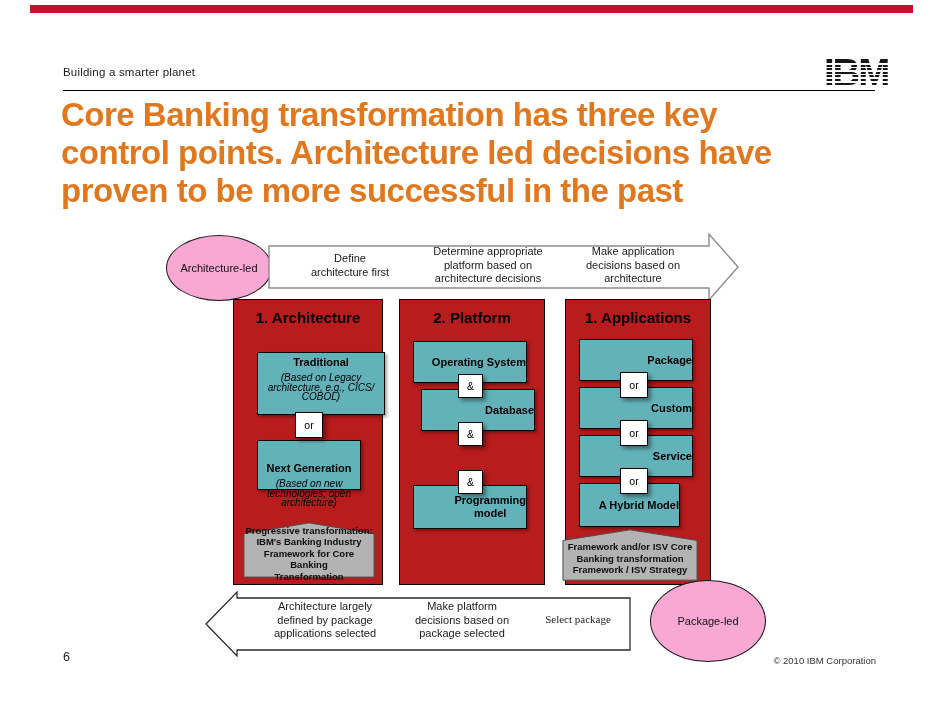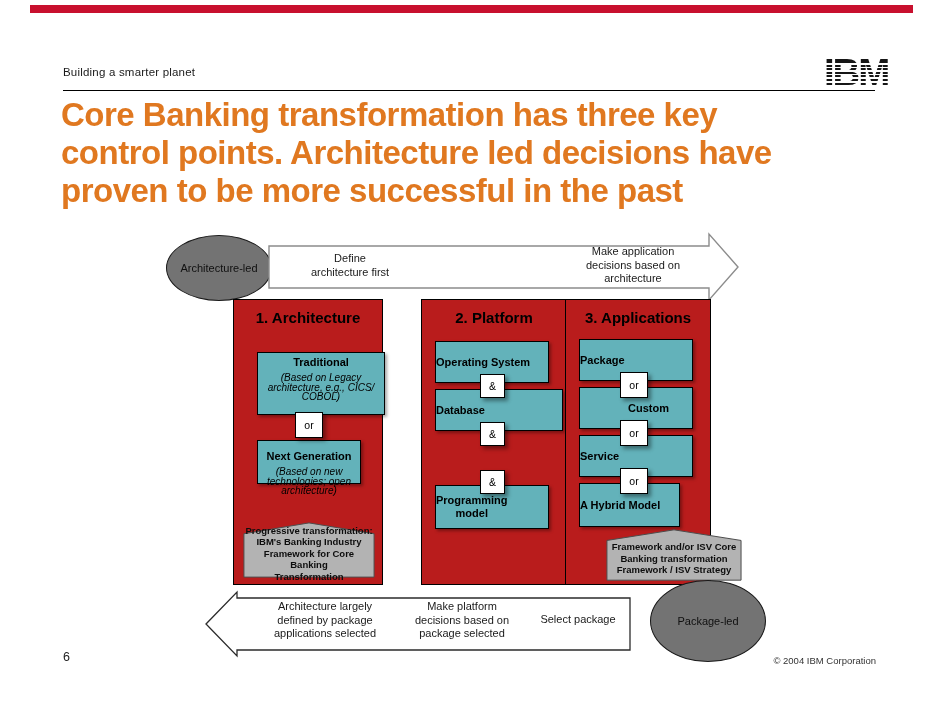--- a/index.html
+++ b/index.html
@@ -18,32 +18,32 @@
 
   .rule { position:absolute; left:63px; top:90px; width:812px; border-top:1.6px solid #000; }
 
   .title { position:absolute; left:61px; top:96px; width:830px; font-weight:bold; font-size:33px;
     line-height:38px; color:#e07820; white-space:pre-line; letter-spacing:-.5px; }
 
   
   .arrow-svg { position:absolute; }
   .flow-text { position:absolute; text-align:center; font-size:11px; line-height:13.5px; color:#1a1a1a; white-space:pre-line; }
 
-  .ellipse { position:absolute; background:#737373; border:1.5px solid #1a1a1a; border-radius:50%;
+  .ellipse { position:absolute; background:#f9a8d4; border:1.5px solid #1a1a1a; border-radius:50%;
     display:flex; align-items:center; justify-content:center; font-size:11px; color:#101010; text-align:center; }
 
   
   .col { position:absolute; top:299px; height:286px; background:#b91c1c; border:1.6px solid #000; }
   .col-header { position:absolute; top:9px; left:0; right:0; text-align:center; font-weight:bold; font-size:15px; color:#000; }
 
   .teal-box { position:absolute; background:#63b2ba; border:1px solid #000;
     box-shadow:2px 2px 3px rgba(0,0,0,.35); text-align:center; color:#000; }
   .teal-box .bt { font-weight:bold; font-size:11px; line-height:13px; white-space:pre-line; }
   .teal-box .bs { font-style:italic; font-size:10px; line-height:9.5px; margin-top:4px; white-space:pre-line; }
-  .teal-box.center { display:flex; align-items:flex-start; justify-content:center; flex-direction:column; }
+  .teal-box.center { display:flex; align-items:flex-end; justify-content:center; flex-direction:column; }
 
   .conn-box { position:absolute; background:#fff; border:1px solid #000; box-shadow:3px 3px 4px rgba(0,0,0,.4);
     display:flex; align-items:center; justify-content:center; font-size:10.5px; color:#000; z-index:3; }
 
   .callout { position:absolute; }
   .callout svg { position:absolute; inset:0; width:100%; height:100%; }
   .callout .ct { position:absolute; left:2px; right:2px; top:0; bottom:0; display:flex; align-items:center; justify-content:center;
     padding-top:7px; text-align:center; font-weight:bold; font-size:9.5px; line-height:11.5px; color:#0d0d0d; white-space:pre-line; }
 
   .footer-num { position:absolute; left:63px; top:650px; font-size:12.5px; color:#222; }
@@ -69,111 +69,114 @@
 control points. Architecture led decisions have
 proven to be more successful in the past</div>
 
   <div class="ellipse" style="left:166px; top:235px; width:106px; height:66px;">Architecture-led</div>
 
   <svg class="arrow-svg" style="left:268px; top:232px;" width="472" height="70" viewBox="0 0 472 70">
     <polygon points="1,14 441,14 441,2 470,35 441,68 441,56 1,56" fill="#ffffff" stroke="#8c8c8c" stroke-width="1.4"></polygon>
   </svg>
   <div class="flow-text" style="left:290px; top:252px; width:120px;">Define
 architecture first</div>
+  <div class="flow-text" style="left:418px; top:245px; width:140px;">Determine appropriate
+platform based on
+architecture decisions</div>
   <div class="flow-text" style="left:568px; top:245px; width:130px;">Make application
 decisions based on
 architecture</div>
 
   <div class="col" style="left:233px; width:150px;">
     <div class="col-header">1. Architecture</div>
 
     <div class="teal-box" style="left:23px; top:52px; width:128px; height:63px; padding-top:3px;">
       <div class="bt">Traditional</div>
       <div class="bs">(Based on Legacy
 architecture, e.g., CICS/
 COBOL)</div>
     </div>
 
     <div class="conn-box" style="left:61px; top:112px; width:28px; height:26px;">or</div>
 
-    <div class="teal-box" style="left:23px; top:140px; width:104px; height:44px; padding-top:9px;">
+    <div class="teal-box" style="left:23px; top:140px; width:104px; height:50px; padding-top:21px;">
       <div class="bt">Next Generation</div>
       <div class="bs">(Based on new
 technologies; open
 architecture)</div>
     </div>
 
     <div class="callout" style="left:9px; top:222px; width:132px; height:56px;">
       <svg viewBox="0 0 100 50" preserveAspectRatio="none">
         <polygon points="50,0.8 99.3,10.5 99.3,49.2 0.7,49.2 0.7,10.5" fill="#b3b3b3" stroke="#4d4d4d" stroke-width="1" vector-effect="non-scaling-stroke"></polygon>
       </svg>
       <div class="ct">Progressive transformation:
 IBM's Banking Industry
 Framework for Core Banking
 Transformation</div>
     </div>
   </div>
 
-  <div class="col" style="left:399px; width:146px;margin-left:22px;">
+  <div class="col" style="left:399px; width:146px;">
     <div class="col-header">2. Platform</div>
 
     <div class="teal-box center" style="left:13px; top:41px; width:114px; height:42px;">
       <div class="bt">Operating System</div>
     </div>
     <div class="conn-box" style="left:58px; top:74px; width:25px; height:24px;">&amp;</div>
-    <div class="teal-box center" style="left:13px; top:89px; width:128px; height:42px;">
+    <div class="teal-box center" style="left:21px; top:89px; width:114px; height:42px;">
       <div class="bt">Database</div>
     </div>
     <div class="conn-box" style="left:58px; top:122px; width:25px; height:24px;">&amp;</div>
     <div class="conn-box" style="left:58px; top:170px; width:25px; height:24px;">&amp;</div>
     <div class="teal-box center" style="left:13px; top:185px; width:114px; height:44px;">
       <div class="bt">Programming
 model</div>
     </div>
 
   </div>
 
   <div class="col" style="left:565px; width:146px;">
-    <div class="col-header">3. Applications</div>
+    <div class="col-header">1. Applications</div>
 
     <div class="teal-box center" style="left:13px; top:39px; width:114px; height:42px;">
       <div class="bt">Package</div>
     </div>
     <div class="conn-box" style="left:54px; top:72px; width:28px; height:26px;">or</div>
     <div class="teal-box center" style="left:13px; top:87px; width:114px; height:42px;padding-left:48px;">
       <div class="bt">Custom</div>
     </div>
     <div class="conn-box" style="left:54px; top:120px; width:28px; height:26px;">or</div>
     <div class="teal-box center" style="left:13px; top:135px; width:114px; height:42px;">
       <div class="bt">Service</div>
     </div>
     <div class="conn-box" style="left:54px; top:168px; width:28px; height:26px;">or</div>
     <div class="teal-box center" style="left:13px; top:183px; width:101px; height:44px;">
       <div class="bt">A Hybrid Model</div>
     </div>
 
-    <div class="callout" style="left:-4px; top:229px; width:136px; height:52px;margin-left:44px;">
+    <div class="callout" style="left:-4px; top:229px; width:136px; height:52px;">
       <svg viewBox="0 0 100 50" preserveAspectRatio="none">
         <polygon points="50,0.8 99.3,11 99.3,49.2 0.7,49.2 0.7,11" fill="#b3b3b3" stroke="#4d4d4d" stroke-width="1" vector-effect="non-scaling-stroke"></polygon>
       </svg>
       <div class="ct">Framework and/or ISV Core
 Banking transformation
 Framework / ISV Strategy</div>
     </div>
   </div>
 
   <svg class="arrow-svg" style="left:202px; top:587px;" width="430" height="74" viewBox="0 0 430 74">
     <polygon points="4,37 35,5 35,11 428,11 428,63 35,63 35,69" fill="#ffffff" stroke="#2b2b2b" stroke-width="1.3"></polygon>
   </svg>
   <div class="flow-text" style="left:255px; top:600px; width:140px;">Architecture largely
 defined by package
 applications selected</div>
   <div class="flow-text" style="left:392px; top:600px; width:140px;">Make platform
 decisions based on
 package selected</div>
-  <div class="flow-text" style="left:523px; top:613px; width:110px;">Select package</div>
+  <div class="flow-text" style="left:523px; top:613px; width:110px;font-family:Liberation Serif, serif;">Select package</div>
 
   <div class="ellipse" style="left:650px; top:580px; width:116px; height:82px;">Package-led</div>
 
   <div class="footer-num">6</div>
-  <div class="footer-copy">© 2004 IBM Corporation</div>
+  <div class="footer-copy">© 2010 IBM Corporation</div>
 
 </div>
 
 </body></html>

